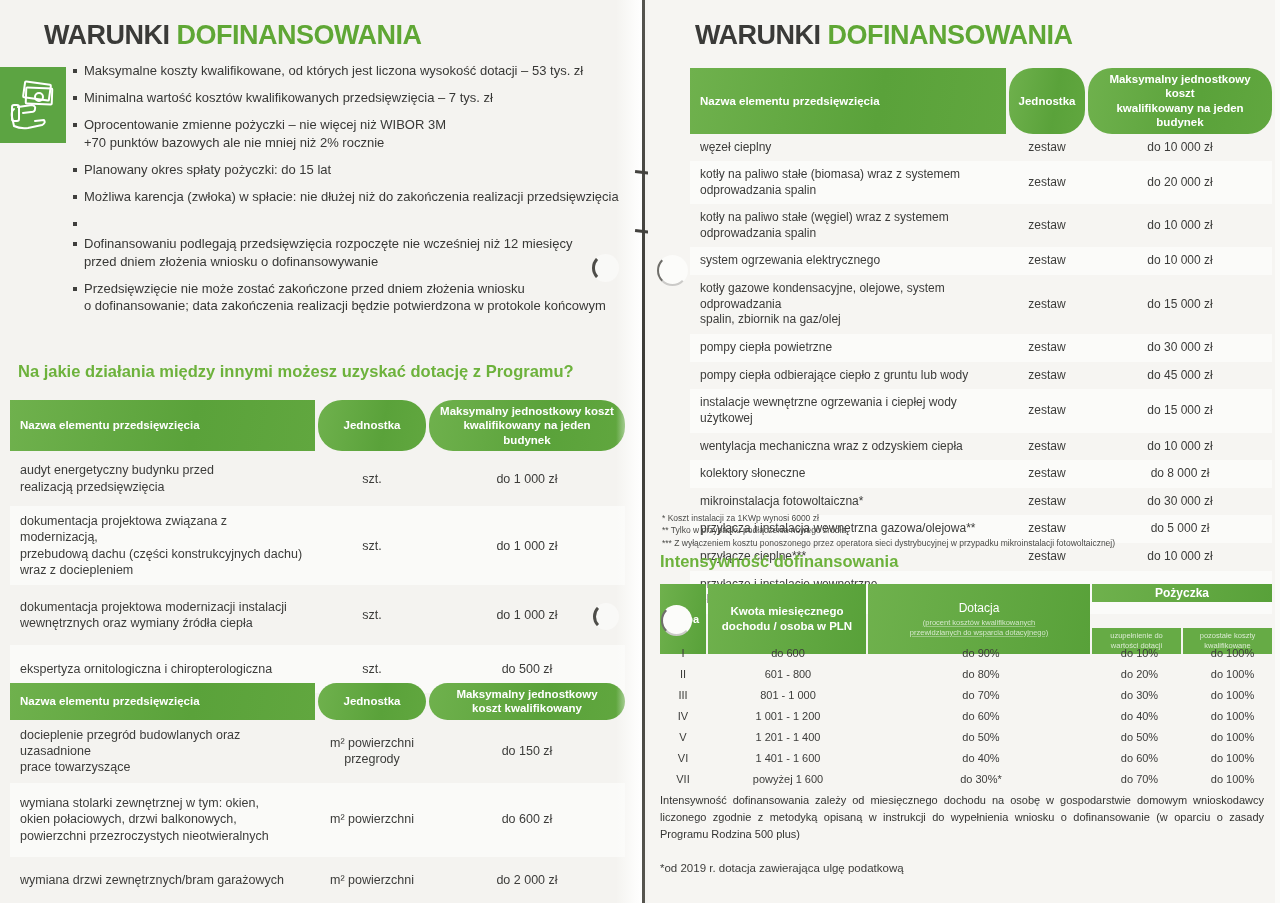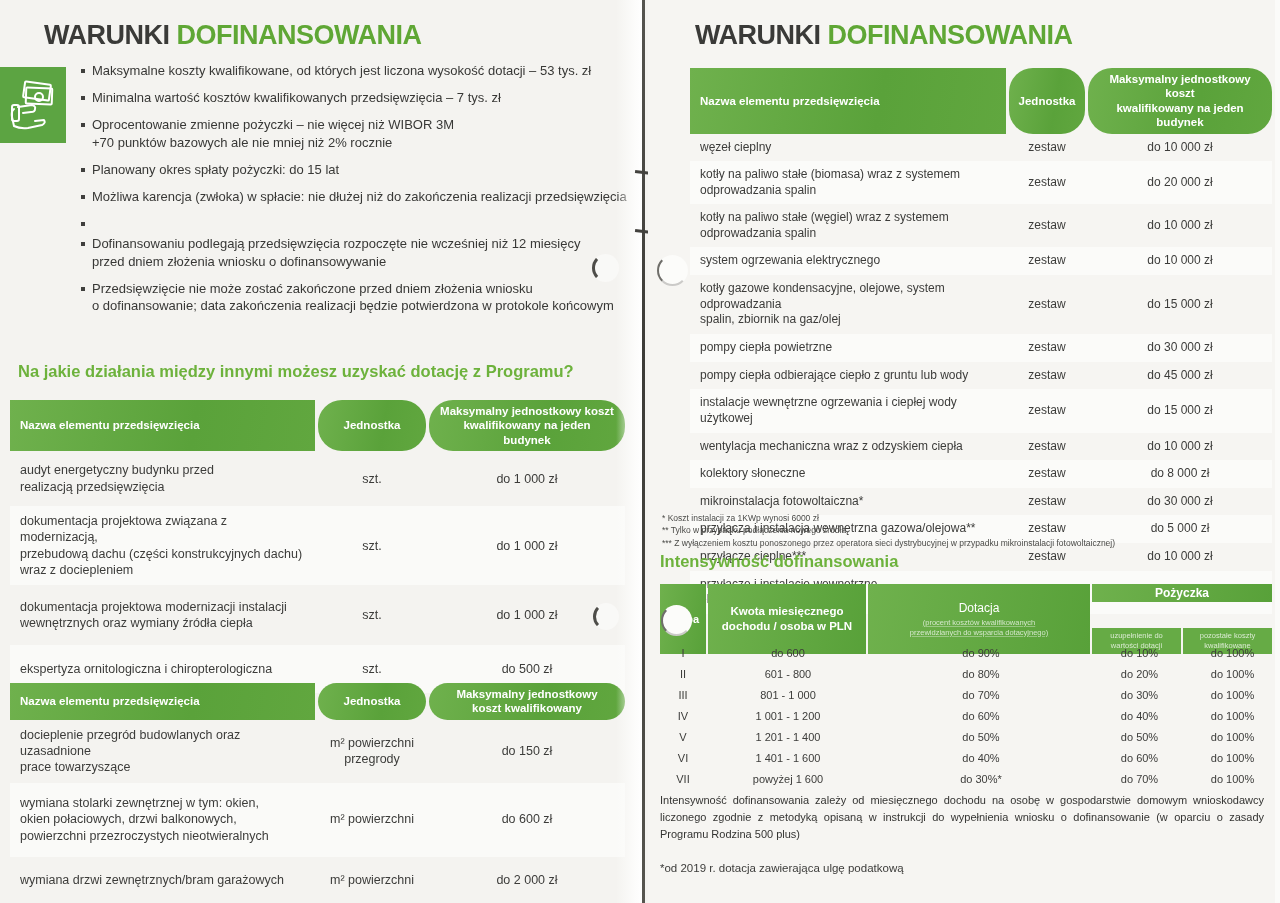--- a/index.html
+++ b/index.html
@@ -35,21 +35,21 @@
   .title .t-dark  { color:#3a3a38; }
   .title .t-green { color:#5fa735; }
 
   h2.green-head { position:absolute; color:#6db23c; font-size:16.5px; font-weight:700; white-space:nowrap; }
 
   
   .money-icon { position:absolute; left:0; top:67px; width:66px; height:76px;
     background:#5ca442; display:flex; align-items:center; justify-content:center; }
 
   
-  .bullets { position:absolute; left:81px; top:62px; width:548px; list-style:none; }
+  .bullets { position:absolute; left:73px; top:62px; width:548px; list-style:none; }
   .bullets li { display:flex; margin-bottom:9px; font-size:13px; line-height:1.38; color:#38383六; }
   .bullets li { color:#383836; }
   .bullets .sq { flex:0 0 auto; width:4px; height:4px; background:#3f3f3d; margin:7px 7px 0 0; }
   .pre { white-space:pre-line; }
 
   
   .tbl { position:absolute; }
   .trow { display:grid; column-gap:3px; }
   .t-left  .trow { grid-template-columns:305px 108px 196px; }
   .t-right .trow { grid-template-columns:316px 76px 184px; }

